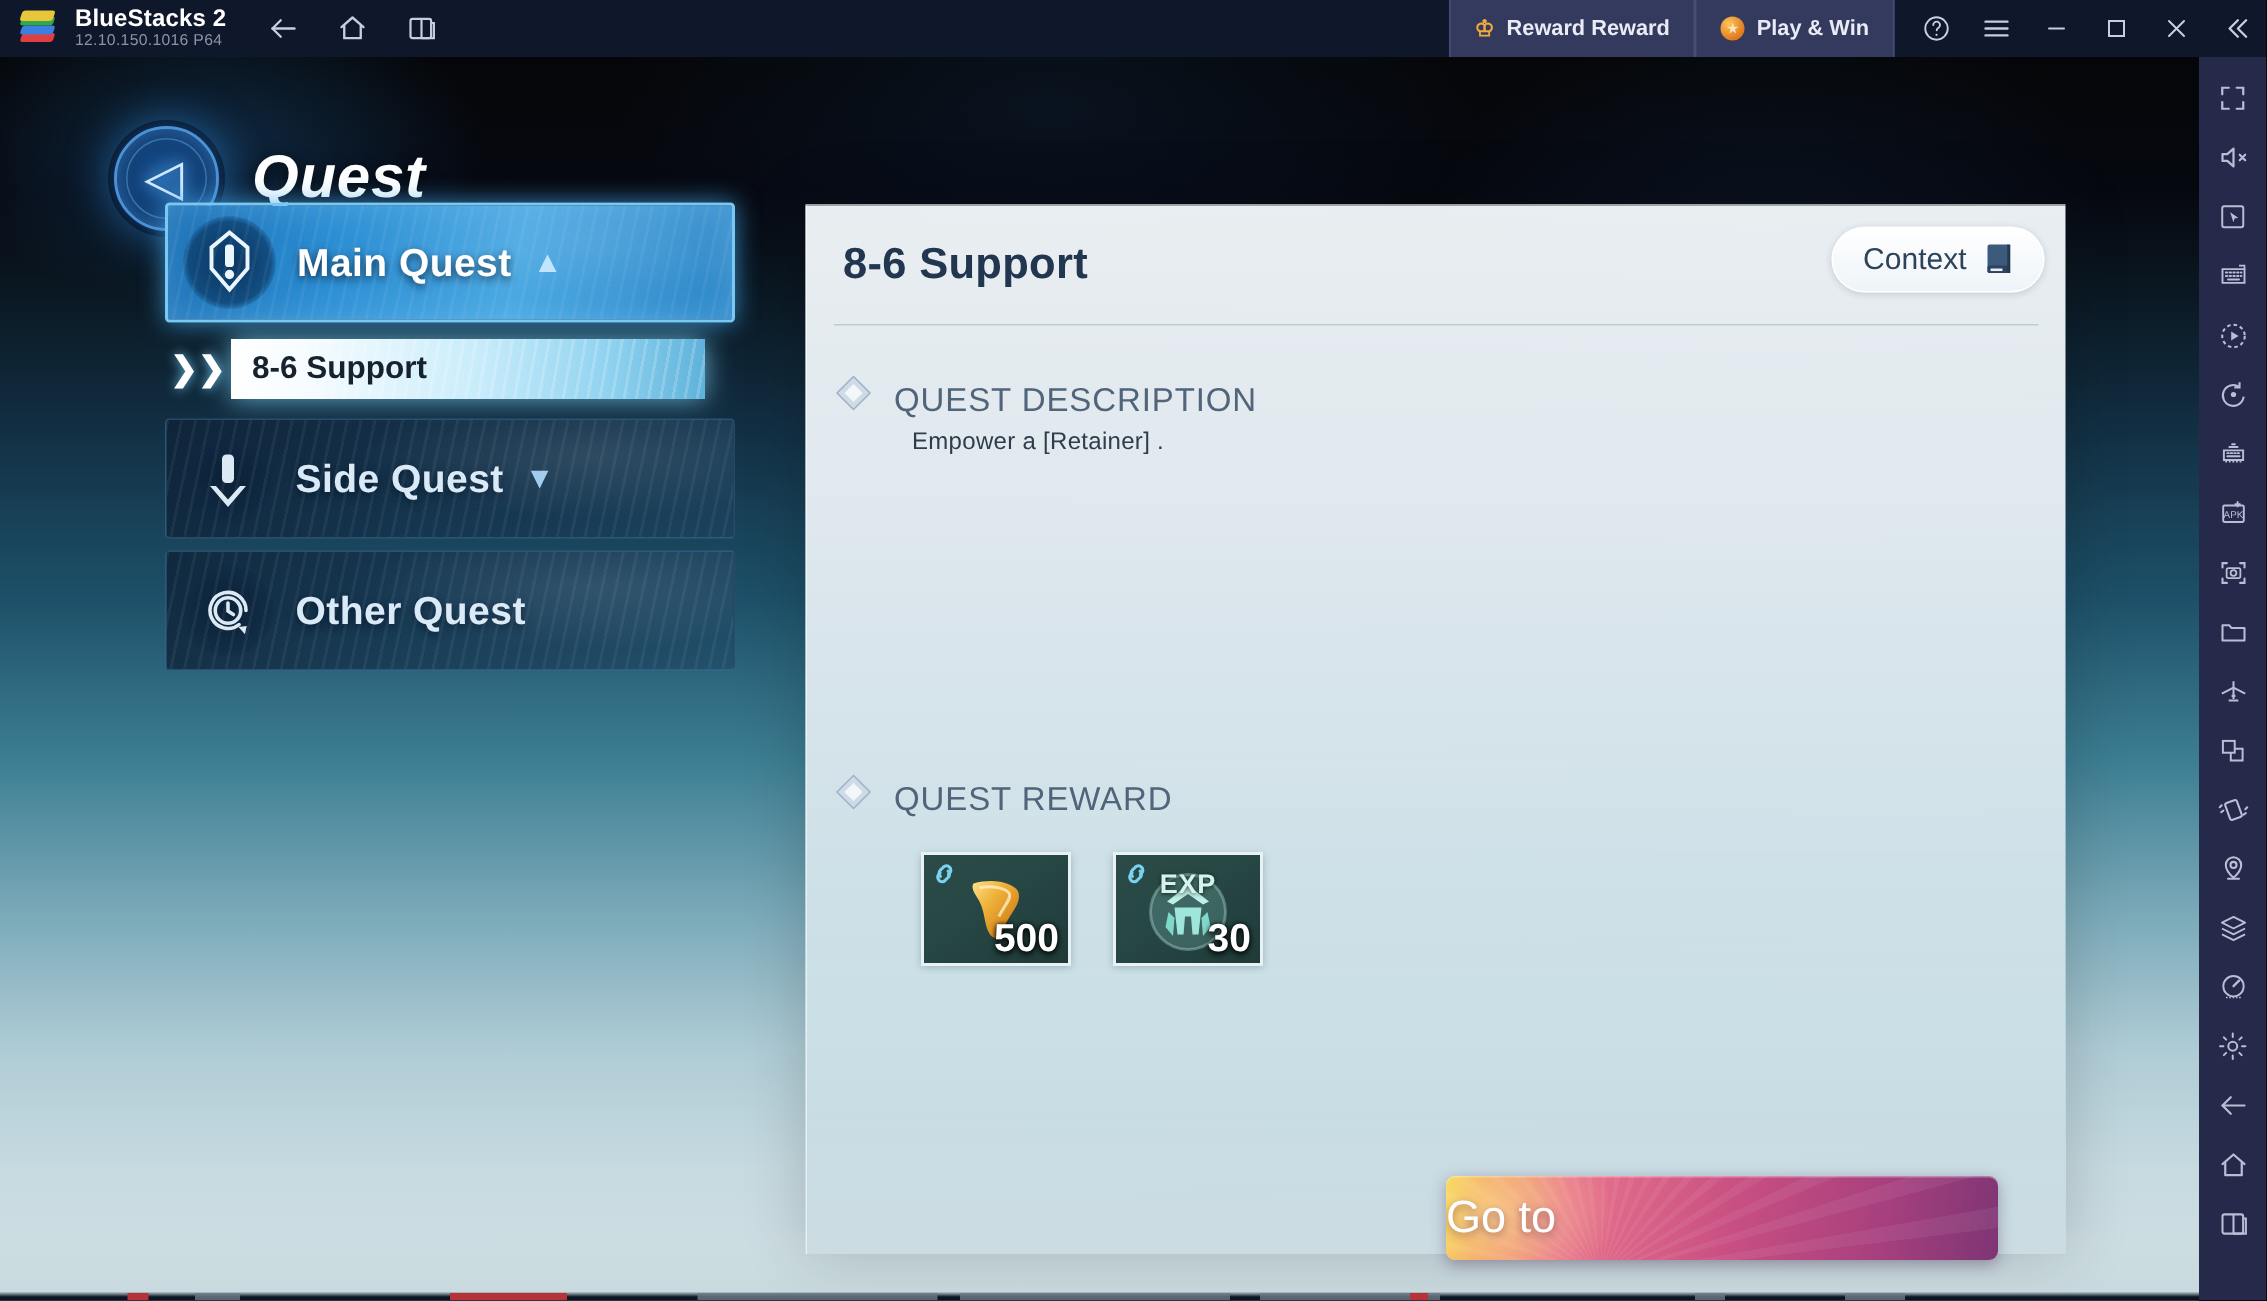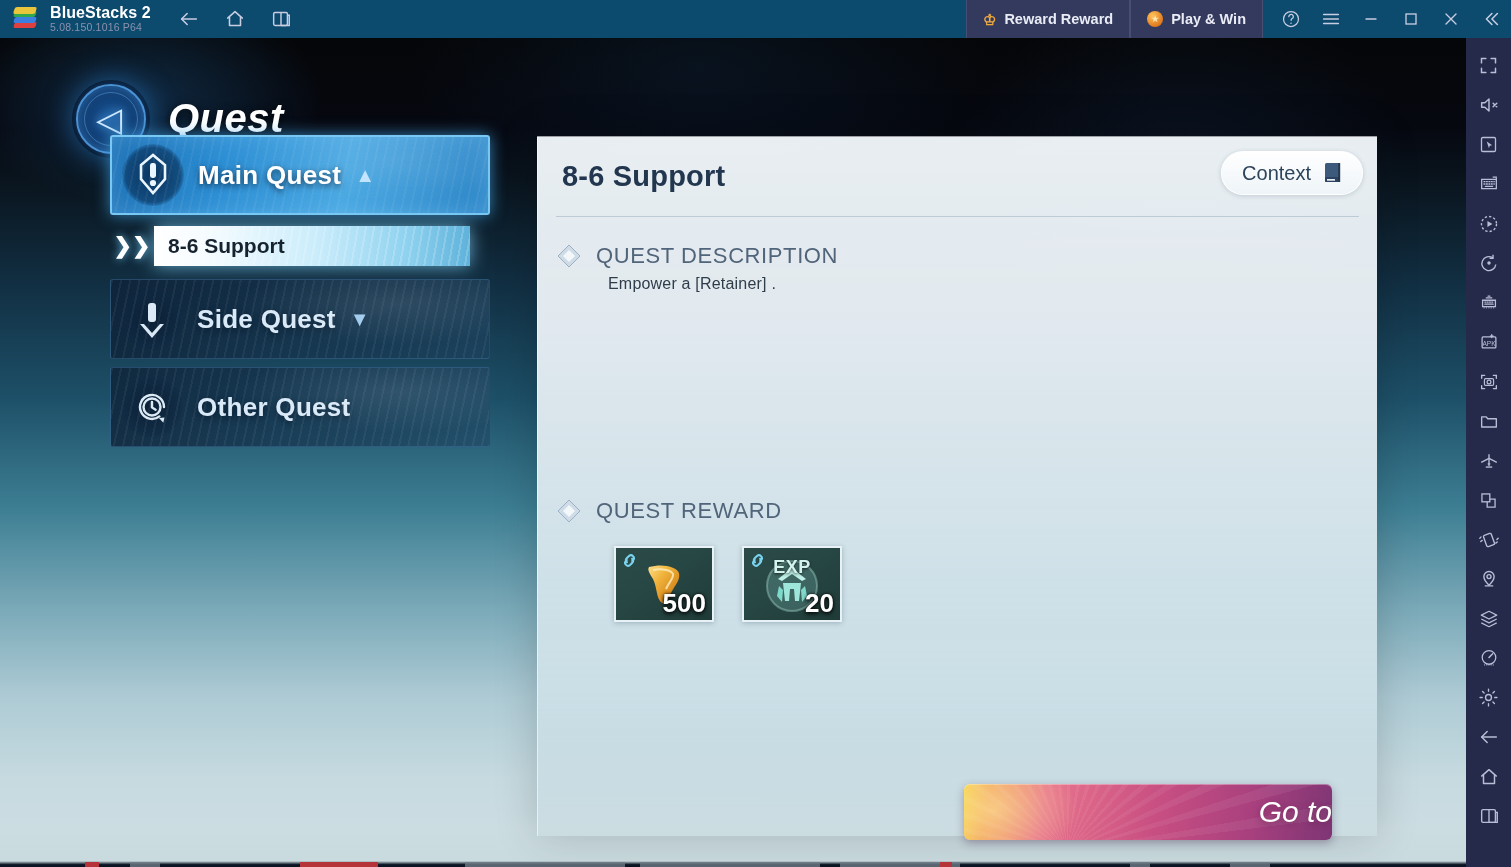--- a/index.html
+++ b/index.html
@@ -7,21 +7,21 @@
     width: 1511px; height: 867px;
     overflow: hidden;
     font-family: "Liberation Sans", sans-serif;
     background: #000;
   }
   #app { position: relative; width: 1511px; height: 867px; overflow: hidden; }
 
   
   .titlebar {
     position: absolute; top: 0; left: 0; width: 1511px; height: 38px;
-    background: #0c4a6e;
+    background: #0f172a;
     display: flex; align-items: center;
     z-index: 60;
   }
   .bs-logo {
     width: 26px; height: 26px; margin-left: 12px; position: relative;
     flex: 0 0 auto;
   }
   .bs-logo i {
     position: absolute; left: 2px; width: 22px; height: 6px; border-radius: 2px;
     transform: skewX(-18deg);
@@ -211,21 +211,21 @@
     box-shadow: 0 1px 5px rgba(40,70,100,.20);
     cursor: pointer;
   }
   .context-label { color: #2d4359; font-size: 20px; }
   .book-icon svg { display: block; }
 
   .section { margin: 0 18px; }
   .sec-head { display: flex; align-items: center; gap: 14px; }
   .sec-bullet { width: 26px; height: 26px; flex: 0 0 auto; }
   .sec-bullet svg { display:block; }
-  .sec-title { color: #51657a; font-size: 22px; letter-spacing: .6px; font-weight: normal; }
+  .sec-title { color: #51657a; font-size: 22px; letter-spacing: .6px; font-weight: normal; margin-top: 11px; }
   .sec-text { margin: 6px 0 0 52px; color: #2f3c4a; font-size: 16px; letter-spacing: .2px; }
 
   .rewards { display: flex; gap: 28px; margin: 22px 0 0 58px; }
   .reward {
     position: relative; width: 100px; height: 76px;
     background: linear-gradient(145deg, #2c4b48 0%, #274744 45%, #1f3b38 100%);
     border: 2px solid #e8f1f5;
     box-shadow: 0 1px 5px rgba(30,60,80,.28);
     cursor: pointer; overflow: hidden;
   }
@@ -241,22 +241,22 @@
     position: absolute; left: 50%; top: 9px; transform: translateX(-50%);
     color: #d3f4ee; font-size: 18px; font-weight: bold; letter-spacing: .5px;
     text-shadow: 0 1px 3px rgba(0,0,0,.7);
   }
 
   .goto-btn {
     position: absolute; left: 426px; top: 647px;
     width: 368px; height: 56px; border-radius: 6px;
     background: linear-gradient(100deg, #f5d24a 0%, #f2a05c 7%, #e8738c 22%, #c84f82 52%, #a8407e 78%, #7e3574 100%);
     box-shadow: 0 3px 10px rgba(60,30,70,.35), inset 0 1px 0 rgba(255,255,255,.35);
-    display: flex; align-items: center; justify-content: flex-end;
-    cursor: pointer; overflow: hidden; font-style: italic;
+    display: flex; align-items: center; justify-content: flex-start;
+    cursor: pointer; overflow: hidden;
   }
   .goto-btn::before {
     content:""; position:absolute; inset:0;
     background:
       radial-gradient(ellipse 120px 80px at 8% 45%, rgba(255,240,160,.55), transparent 70%),
       repeating-conic-gradient(from 200deg at 28% 120%, rgba(255,255,255,.06) 0deg 3deg, transparent 3deg 8deg);
   }
   .goto-label { position: relative; color: #ffffff; font-size: 30px; font-weight: normal;
                 text-shadow: 0 2px 6px rgba(90,30,70,.55); }
 
@@ -276,21 +276,21 @@
 
   <div class="titlebar">
     <div class="bs-logo">
       <i></i>
         <i></i>
         <i></i>
         <i></i>
     </div>
     <div class="bs-title-block">
       <div class="bs-name">BlueStacks 2</div>
-      <div class="bs-ver">5.08.150.1016  P64</div>
+      <div class="bs-ver">12.10.150.1016  P64</div>
     </div>
 
     <div class="tb-icons">
       <div class="tb-ico">
         <svg width="22" height="22" viewBox="0 0 24 24" fill="none" stroke="currentColor" stroke-width="1.7" stroke-linecap="round" stroke-linejoin="round">
             <path d="M20 12H4"></path>
             <path d="M10 6l-6 6 6 6"></path>
           </svg>
       </div>
       <div class="tb-ico">
@@ -487,21 +487,21 @@
               <svg width="72" height="72" viewBox="0 0 72 72">
                 <circle cx="36" cy="38" r="25" fill="rgba(150,220,210,.22)"></circle>
                 <circle cx="36" cy="38" r="25" fill="none" stroke="rgba(190,240,230,.35)" stroke-width="2"></circle>
                 <path d="M36 20 L50 31 L46 33 L36 26 L26 33 L22 31 Z" fill="#bdf0e6"></path>
                 <path d="M27 35 h18 l-2 18 h-4 l-1 -12 h-4 l-1 12 h-4 Z" fill="#9fe6da"></path>
                 <path d="M23 38 l4 4 l-1 12 l-5 -6 Z" fill="#7fd9cb"></path>
                 <path d="M49 38 l-4 4 l1 12 l5 -6 Z" fill="#7fd9cb"></path>
               </svg>
             </span>
             <span class="exp-tag">EXP</span>
-            <span class="qty">20</span>
+            <span class="qty">30</span>
           </div>
 
         </div>
       </div>
 
       <div class="goto-btn">
         <span class="goto-label">Go to</span>
       </div>
     </div>
 

